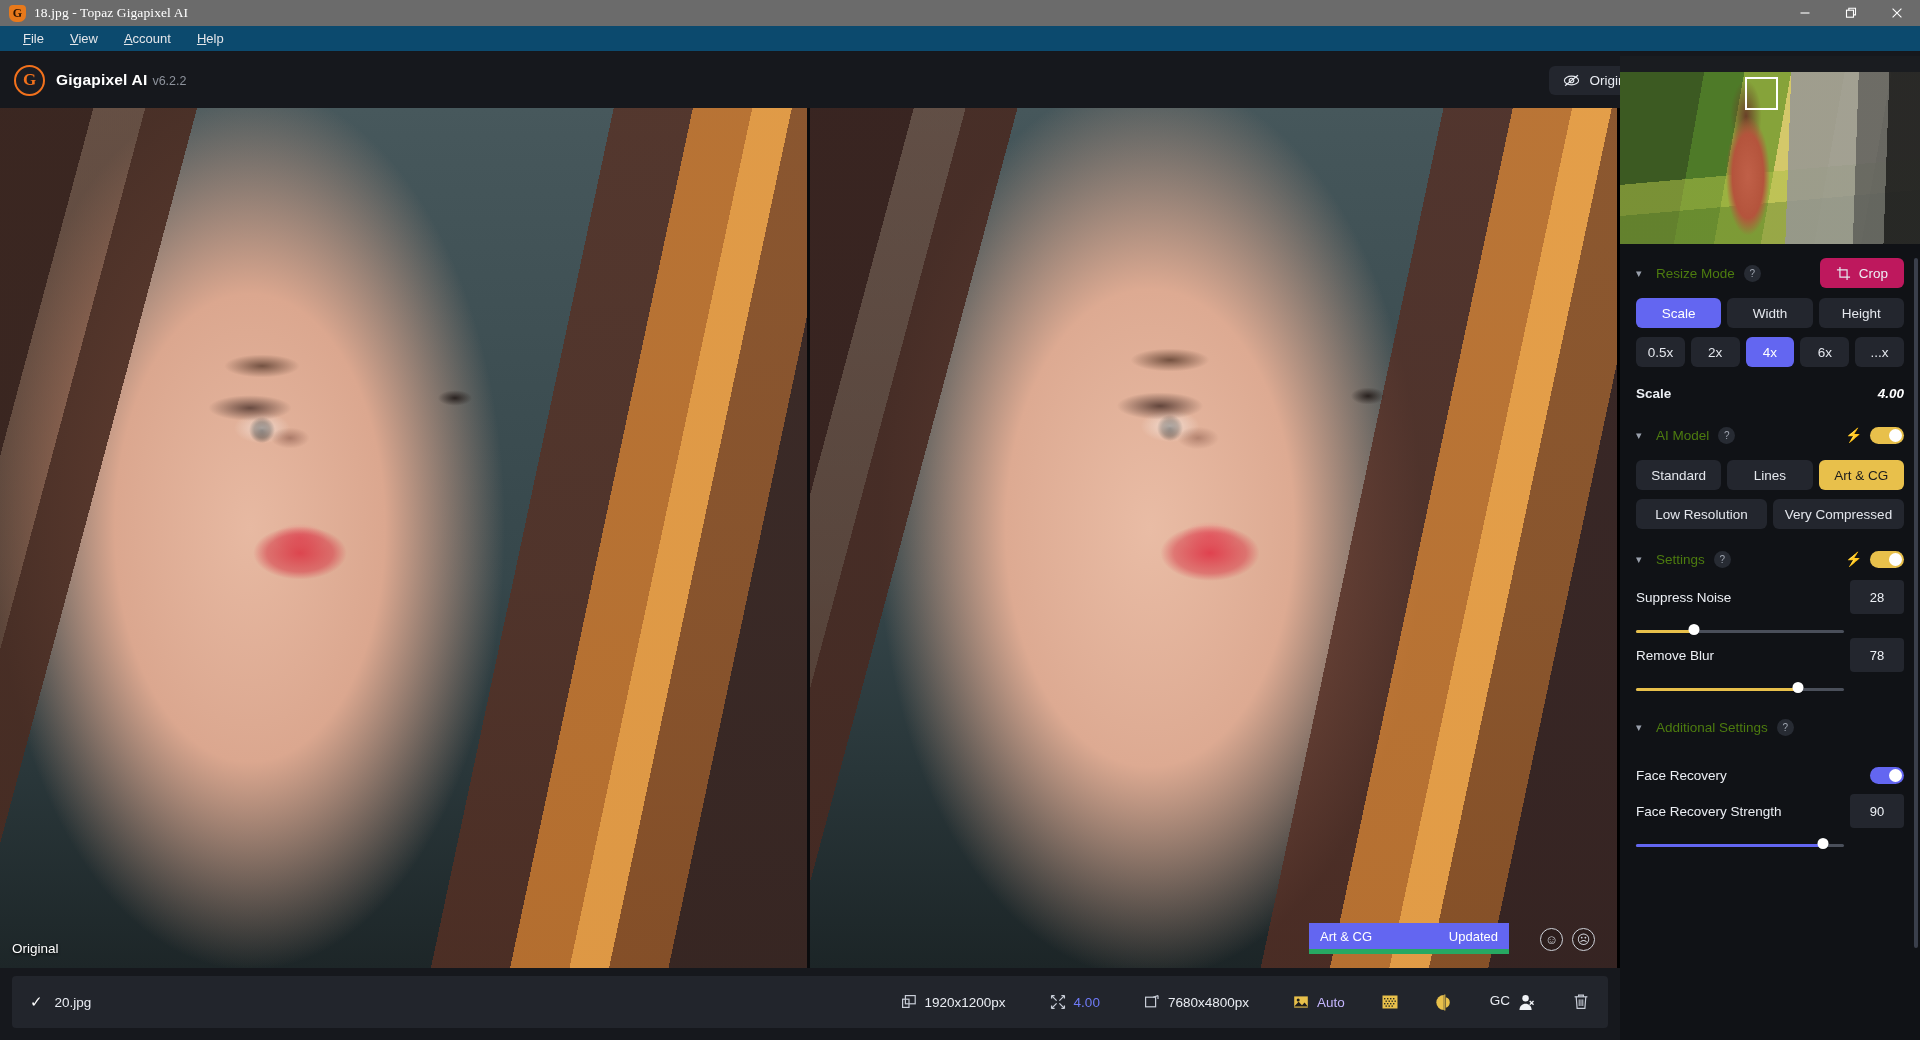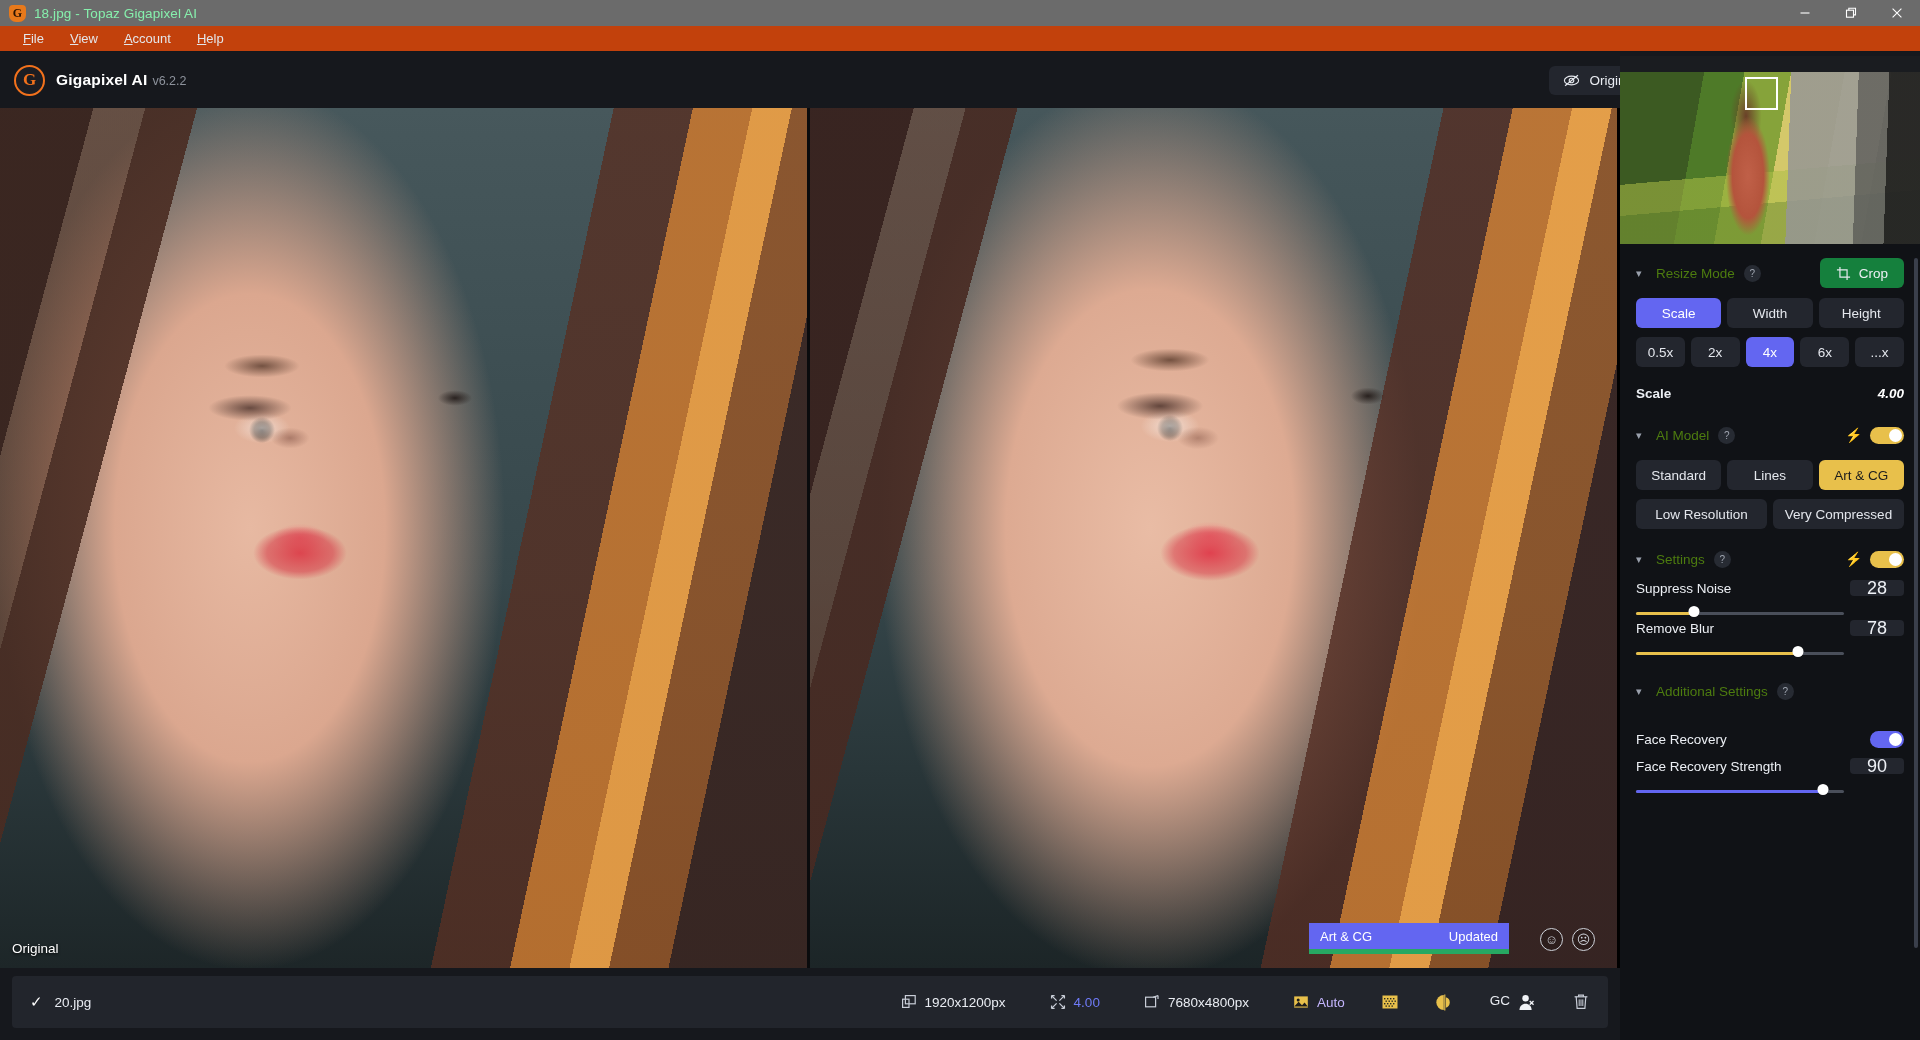--- a/index.html
+++ b/index.html
@@ -17,31 +17,31 @@
     display: flex; align-items: center;
     position: relative;
   }
   .titlebar-icon {
     width: 17px; height: 17px; margin-left: 9px; margin-right: 8px;
     background: #e8791b; border-radius: 4px 4px 7px 7px;
     display: flex; align-items: center; justify-content: center;
     color: #2a1200; font-size: 12px; font-weight: bold;
     font-family: "Liberation Serif", serif;
   }
-  .titlebar-text { font-size: 13.5px; color: #86efac; letter-spacing: .1px; }
+  .titlebar-text { font-size: 13.5px; color: #ffffff; letter-spacing: .1px; font-family: Liberation Serif, serif; }
   .titlebar-controls { margin-left: auto; display: flex; height: 100%; }
   .tb-btn {
     width: 46px; height: 100%;
     display: flex; align-items: center; justify-content: center;
     color: #ffffff;
   }
 
   
   .menubar {
-    height: 26px; background: #c2410c;
+    height: 26px; background: #0c4a6e;
     display: flex; align-items: center; padding-left: 10px;
     border-bottom: 1px solid #15171c;
   }
   .menu-item {
     font-size: 13px; color: #e4e6ea;
     padding: 4px 13px; border-radius: 2px;
   }
   .menu-item u { text-decoration: underline; }
 
   
@@ -154,21 +154,21 @@
   .caret { color: #9aa0ac; font-size: 11px; width: 11px; }
   .sec-title { font-size: 13.5px; color: #4d7c0f; }
   .qmark {
     width: 17px; height: 17px; border-radius: 50%;
     background: #272b33; color: #a0a6b1;
     font-size: 10px; display: flex; align-items: center; justify-content: center;
   }
   .sec-right { margin-left: auto; display: flex; align-items: center; gap: 7px; }
 
   .crop-btn {
-    background: #15803d; border-radius: 6px; height: 30px;
+    background: #be185d; border-radius: 6px; height: 30px;
     display: flex; align-items: center; gap: 8px; padding: 0 16px;
     font-size: 13.5px; color: #eceff4;
   }
 
   .toggle {
     width: 34px; height: 17px; border-radius: 9px; position: relative;
   }
   .toggle.on-yellow { background: #e8c04b; }
   .toggle.on-blue { background: #6366f1; }
   .toggle .knob {
@@ -192,23 +192,23 @@
   }
   .scale-lbl { font-size: 13.5px; color: #eceff4; font-weight: bold; }
   .scale-val { font-size: 13.5px; color: #fff; font-style: italic; font-weight: bold; }
 
   .setting-block { }
   .setting-top {
     display: flex; align-items: center; justify-content: space-between;
   }
   .setting-lbl { font-size: 13.5px; color: #eceff4; }
   .numbox {
-    width: 54px; height: 16px; background: #23262e; border-radius: 4px;
+    width: 54px; height: 34px; background: #23262e; border-radius: 4px;
     display: flex; align-items: center; justify-content: center;
-    font-size: 18px; color: #eef1f6;
+    font-size: 13px; color: #eef1f6;
   }
   .slider-wrap { margin-top: 10px; position: relative; height: 14px; }
   .track {
     position: absolute; left: 0; right: 60px; top: 6px; height: 2.5px;
     background: #4a4f5a; border-radius: 2px;
   }
   .fill { position: absolute; left: 0; top: 0; height: 100%; border-radius: 2px; }
   .fill.yellow { background: #e8c04b; }
   .fill.blue { background: #6366f1; }
   .knob-s {

